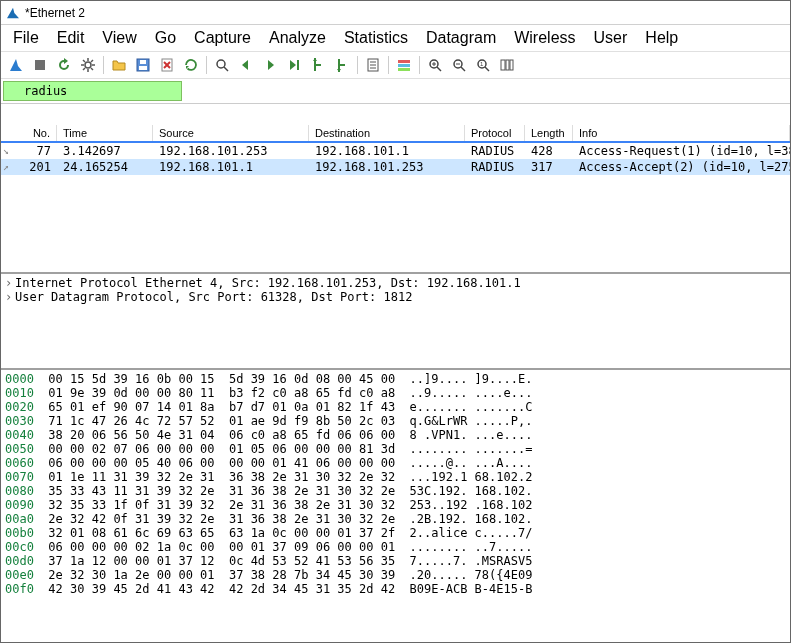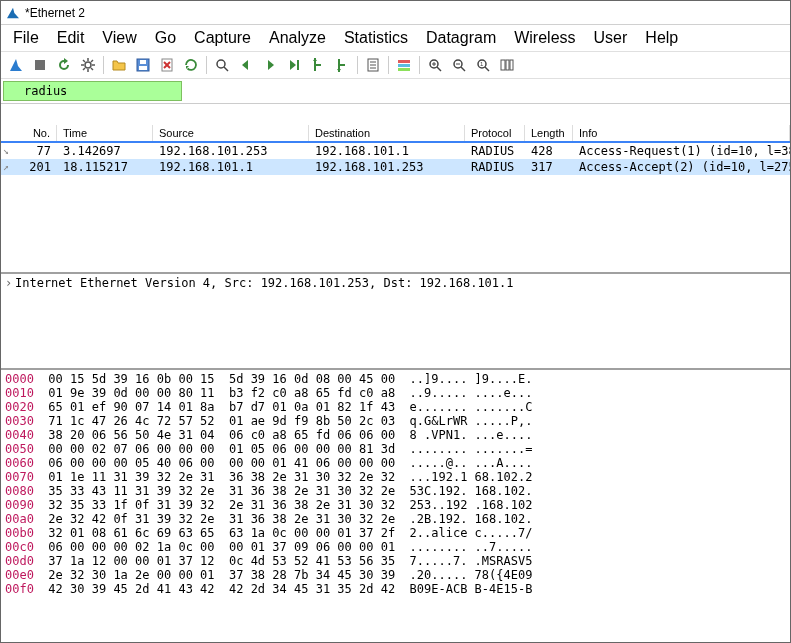--- a/index.html
+++ b/index.html
@@ -135,21 +135,21 @@
   .hex-pane {
     background:#fff;
     flex:1;
     overflow:auto;
     padding:2px 4px;
     font-family: Consolas, monospace;
     font-size:12px;
     white-space: pre;
   }
   .hex-line { white-space: pre; }
-  .hex-off { color:#be185d; }
+  .hex-off { color:#15803d; }
 </style>
 </head>
 <body>
 
 <div class="titlebar">
   <svg class="shark-logo" viewBox="0 0 24 24">
       <path d="M3 20 L12 4 L14 12 L21 20 Z" fill="#1a6db4"></path>
     </svg>
   <span class="title-text">*Ethernet 2</span>
 </div>
@@ -337,26 +337,27 @@
     <div class="pl-col c-time">3.142697</div>
     <div class="pl-col c-src">192.168.101.253</div>
     <div class="pl-col c-dst">192.168.101.1</div>
     <div class="pl-col c-proto">RADIUS</div>
     <div class="pl-col c-len">428</div>
     <div class="pl-col c-info">Access-Request(1) (id=10, l=386)</div>
   </div>
   <div class="pl-row selected">
     <span class="row-marker">↗</span>
     <div class="pl-col c-no">201</div>
-    <div class="pl-col c-time">18.115217</div>
+    <div class="pl-col c-time">24.165254</div>
     <div class="pl-col c-src">192.168.101.1</div>
     <div class="pl-col c-dst">192.168.101.253</div>
     <div class="pl-col c-proto">RADIUS</div>
     <div class="pl-col c-len">317</div>
     <div class="pl-col c-info">Access-Accept(2) (id=10, l=275)</div>
   </div>
 </div>
 
 <div class="details-pane">
-  <div class="detail-line"><span class="chev">›</span><span>Internet Ethernet Version 4, Src: 192.168.101.253, Dst: 192.168.101.1</span></div>
+  <div class="detail-line"><span class="chev">›</span><span>Internet Protocol Ethernet 4, Src: 192.168.101.253, Dst: 192.168.101.1</span></div>
+  <div class="detail-line"><span class="chev">›</span><span>User Datagram Protocol, Src Port: 61328, Dst Port: 1812</span></div>
 </div>
 
 <div class="hex-pane" id="hex-pane"><div class="hex-line"><span class="hex-off">0000  </span><span>00 15 5d 39 16 0b 00 15  5d 39 16 0d 08 00 45 00  </span><span>..]9.... ]9....E.</span></div><div class="hex-line"><span class="hex-off">0010  </span><span>01 9e 39 0d 00 00 80 11  b3 f2 c0 a8 65 fd c0 a8  </span><span>..9..... ....e...</span></div><div class="hex-line"><span class="hex-off">0020  </span><span>65 01 ef 90 07 14 01 8a  b7 d7 01 0a 01 82 1f 43  </span><span>e....... .......C</span></div><div class="hex-line"><span class="hex-off">0030  </span><span>71 1c 47 26 4c 72 57 52  01 ae 9d f9 8b 50 2c 03  </span><span>q.G&amp;LrWR .....P,.</span></div><div class="hex-line"><span class="hex-off">0040  </span><span>38 20 06 56 50 4e 31 04  06 c0 a8 65 fd 06 06 00  </span><span>8 .VPN1. ...e....</span></div><div class="hex-line"><span class="hex-off">0050  </span><span>00 00 02 07 06 00 00 00  01 05 06 00 00 00 81 3d  </span><span>........ .......=</span></div><div class="hex-line"><span class="hex-off">0060  </span><span>06 00 00 00 05 40 06 00  00 00 01 41 06 00 00 00  </span><span>.....@.. ...A....</span></div><div class="hex-line"><span class="hex-off">0070  </span><span>01 1e 11 31 39 32 2e 31  36 38 2e 31 30 32 2e 32  </span><span>...192.1 68.102.2</span></div><div class="hex-line"><span class="hex-off">0080  </span><span>35 33 43 11 31 39 32 2e  31 36 38 2e 31 30 32 2e  </span><span>53C.192. 168.102.</span></div><div class="hex-line"><span class="hex-off">0090  </span><span>32 35 33 1f 0f 31 39 32  2e 31 36 38 2e 31 30 32  </span><span>253..192 .168.102</span></div><div class="hex-line"><span class="hex-off">00a0  </span><span>2e 32 42 0f 31 39 32 2e  31 36 38 2e 31 30 32 2e  </span><span>.2B.192. 168.102.</span></div><div class="hex-line"><span class="hex-off">00b0  </span><span>32 01 08 61 6c 69 63 65  63 1a 0c 00 00 01 37 2f  </span><span>2..alice c.....7/</span></div><div class="hex-line"><span class="hex-off">00c0  </span><span>06 00 00 00 02 1a 0c 00  00 01 37 09 06 00 00 01  </span><span>........ ..7.....</span></div><div class="hex-line"><span class="hex-off">00d0  </span><span>37 1a 12 00 00 01 37 12  0c 4d 53 52 41 53 56 35  </span><span>7.....7. .MSRASV5</span></div><div class="hex-line"><span class="hex-off">00e0  </span><span>2e 32 30 1a 2e 00 00 01  37 38 28 7b 34 45 30 39  </span><span>.20..... 78({4E09</span></div><div class="hex-line"><span class="hex-off">00f0  </span><span>42 30 39 45 2d 41 43 42  42 2d 34 45 31 35 2d 42  </span><span>B09E-ACB B-4E15-B</span></div></div>
 
 </body></html>

